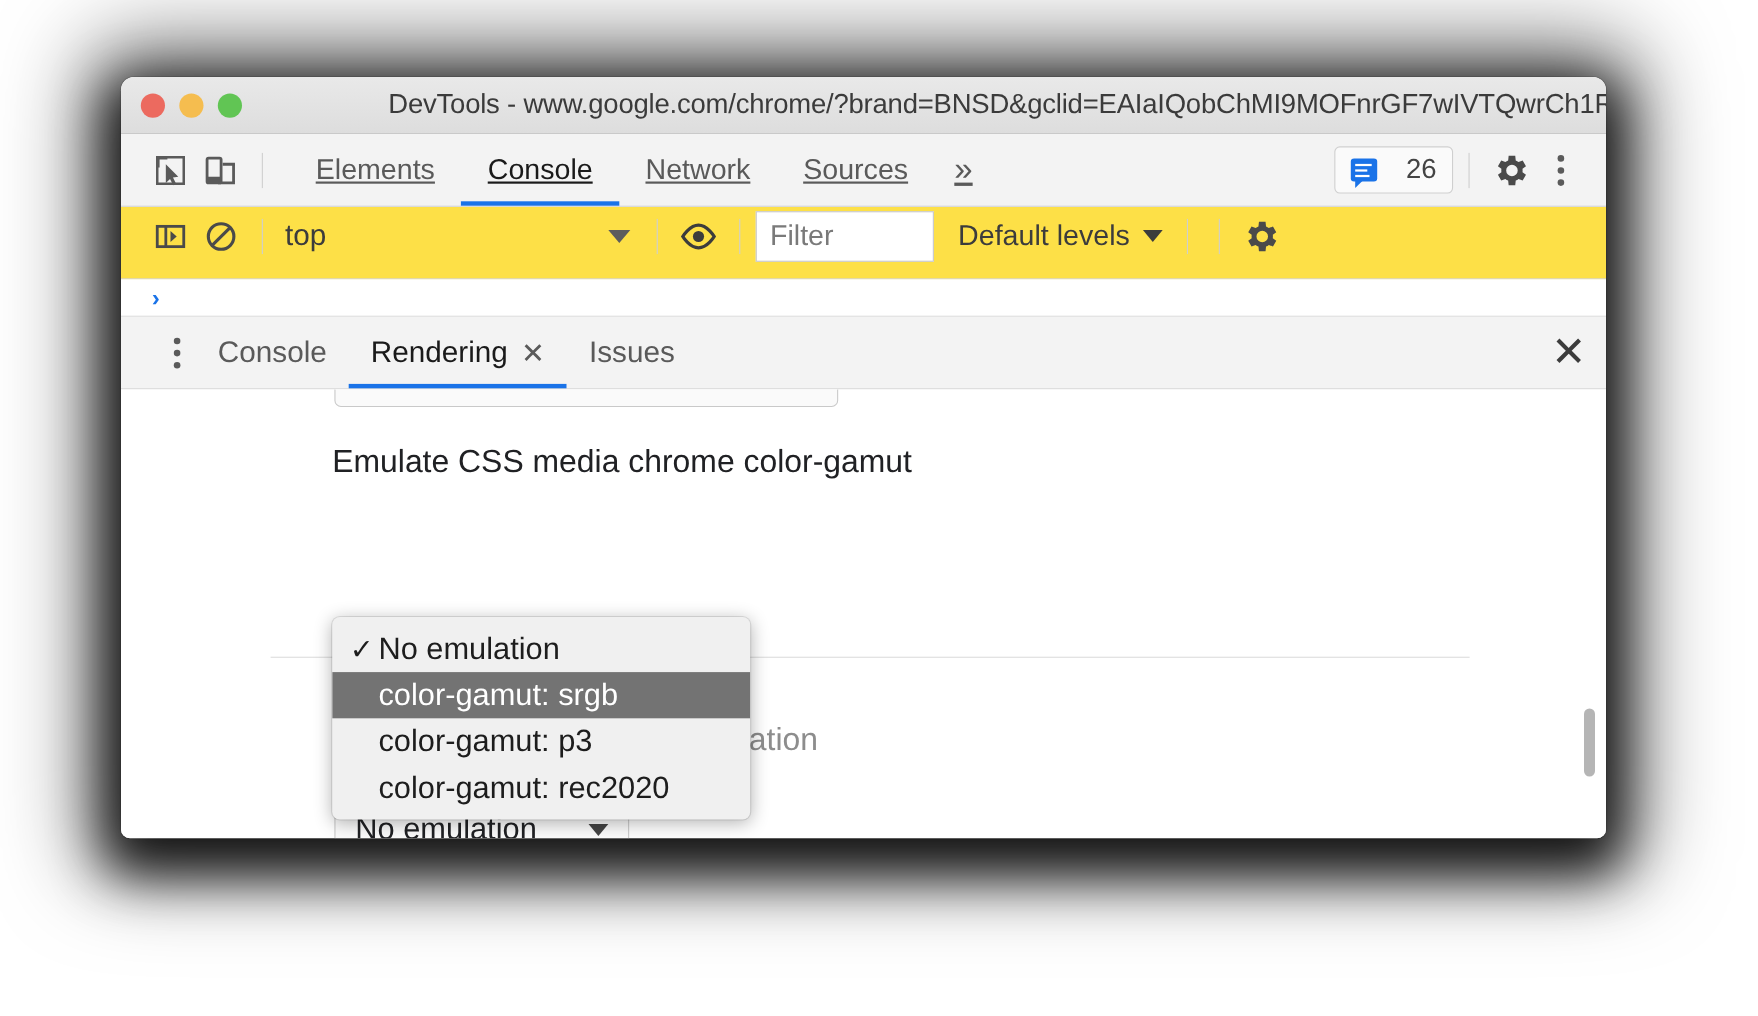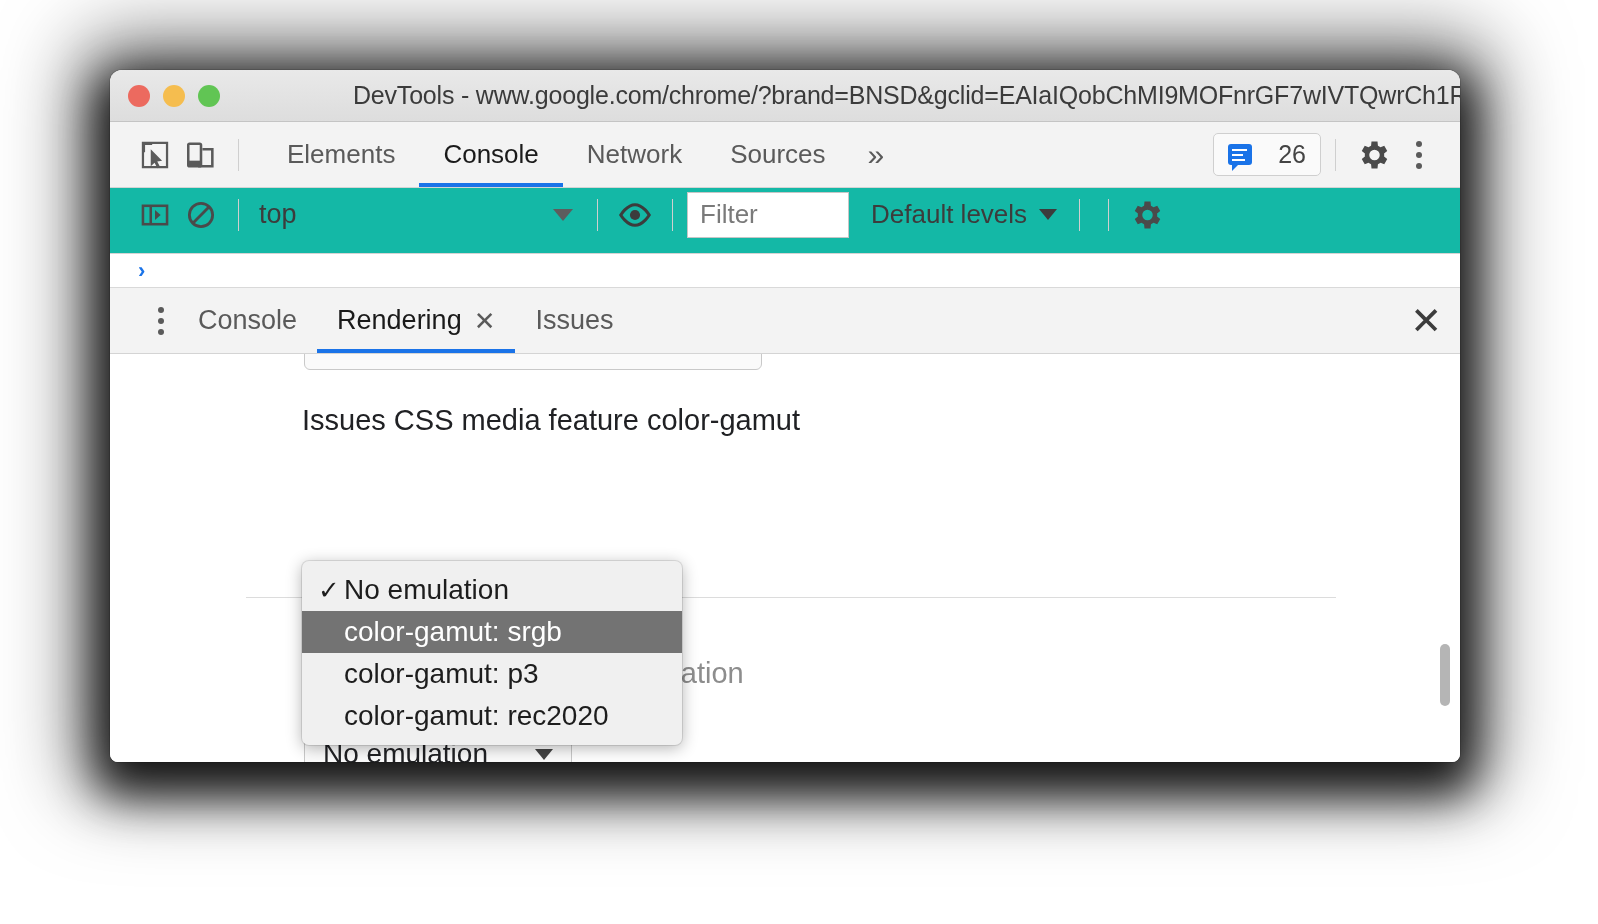--- a/index.html
+++ b/index.html
@@ -66,20 +66,21 @@
   }
   .vsep { width: 1px; height: 32px; background: #cfcfcf; margin: 0 14px; flex: none; }
   .tabs { display: flex; align-items: center; height: 100%; margin-left: 10px; }
   .tab {
     height: 100%;
     display: flex; align-items: center;
     padding: 0 24px;
     font-size: 26px; color: #5a5a5a;
     white-space: nowrap;
     position: relative;
+    text-decoration: underline;
   }
   .tab.active { color: #1a1a1a; }
   .tab.active::after {
     content: ""; position: absolute; left: 0; right: 0; bottom: 0;
     height: 4px; background: #1a73e8;
   }
   .tab.more { font-size: 30px; color: #5a5a5a; padding: 0 18px; }
   .spacer { flex: 1 1 auto; }
 
   .issues-chip {
@@ -105,21 +106,21 @@
   .speech i:nth-child(1){ top:5px; }
   .speech i:nth-child(2){ top:10px; right:9px; }
   .speech i:nth-child(3){ top:15px; right:7px; }
 
   .kebab { display:flex; flex-direction:column; gap:5px; align-items:center; }
   .kebab span { width:6px; height:6px; border-radius:50%; background:#5a5a5a; display:block; }
 
   
   .filterbar {
     height: 66px;
-    background: #14b8a6;
+    background: #fde047;
     border-bottom: 1px solid #d4d4d4;
     display: flex; align-items: center;
     padding: 0 18px 12px 22px;
   }
   .ctx-select {
     display:flex; align-items:center; justify-content:space-between;
     width: 330px; height: 44px;
     font-size: 27px; color: #3c3c3c;
     padding: 0 10px 0 6px;
   }
@@ -399,21 +400,21 @@
         <span>Issues</span>
       </div>
       <div class="spacer"></div>
       <div class="drawer-close">✕</div>
     </div>
 
     <div class="drawer-body">
 
       <div class="cut-select"></div>
 
-      <div class="setting-title">Issues CSS media feature color-gamut</div>
+      <div class="setting-title">Emulate CSS media chrome color-gamut</div>
 
       <div class="divider"></div>
 
       <div class="setting-sub2">Forces vision deficiency emulation</div>
 
       <div class="select-box">
         <span>No emulation</span>
         <span class="caret-box"></span>
       </div>
 

